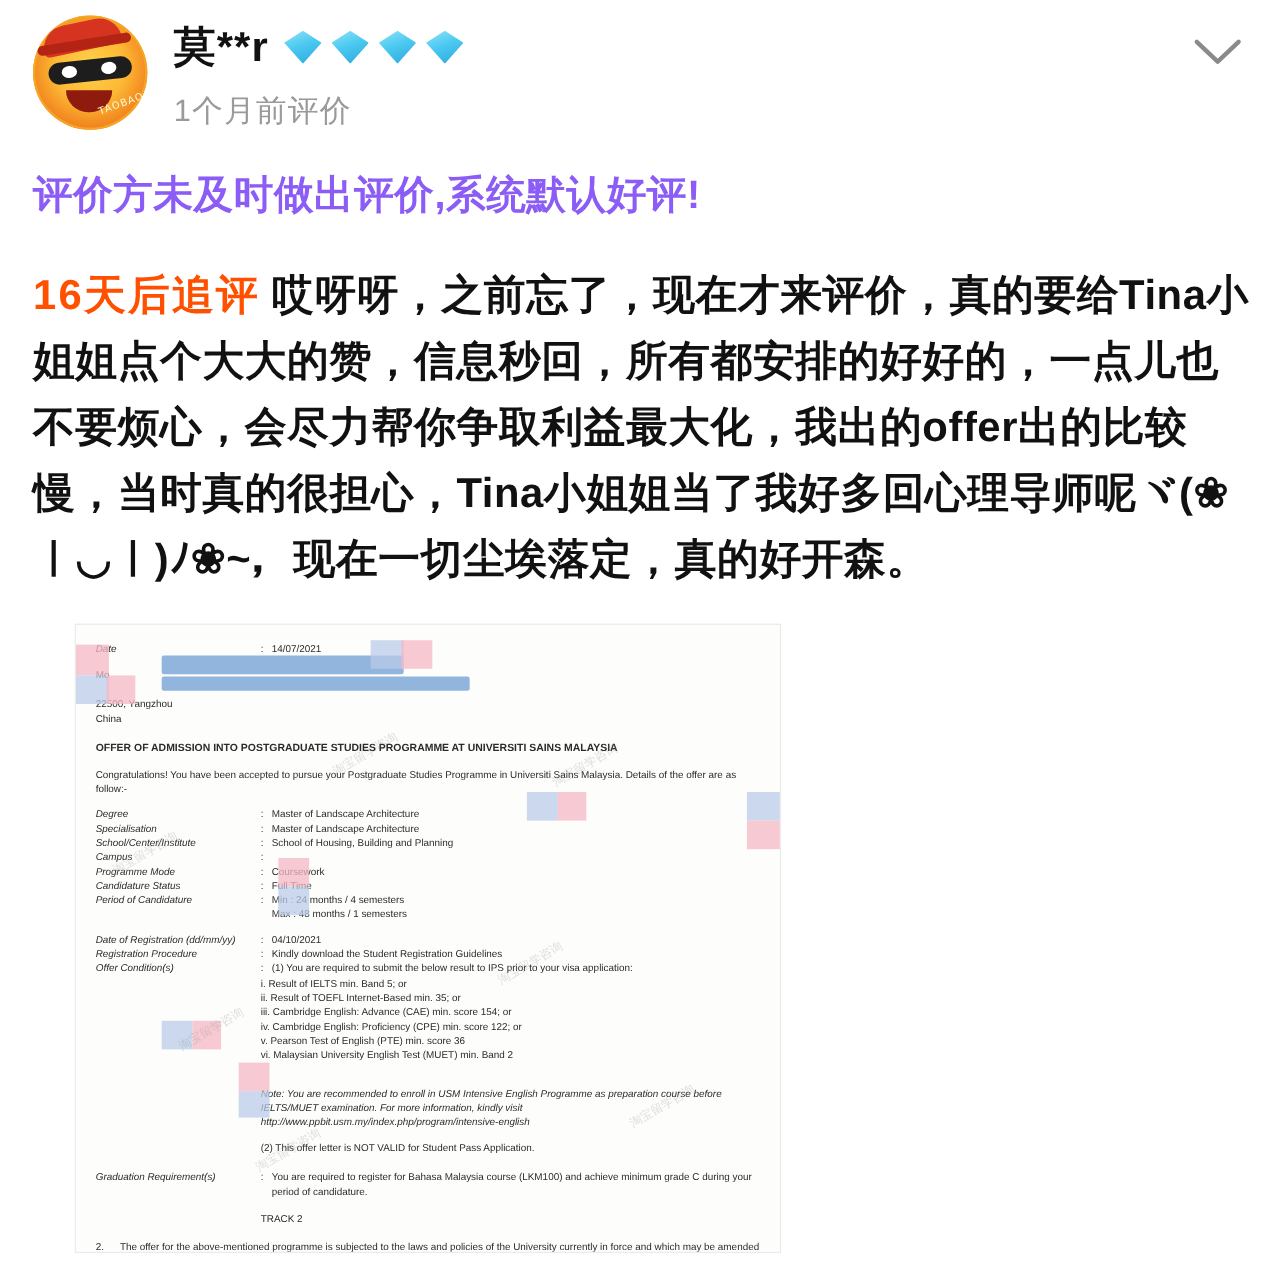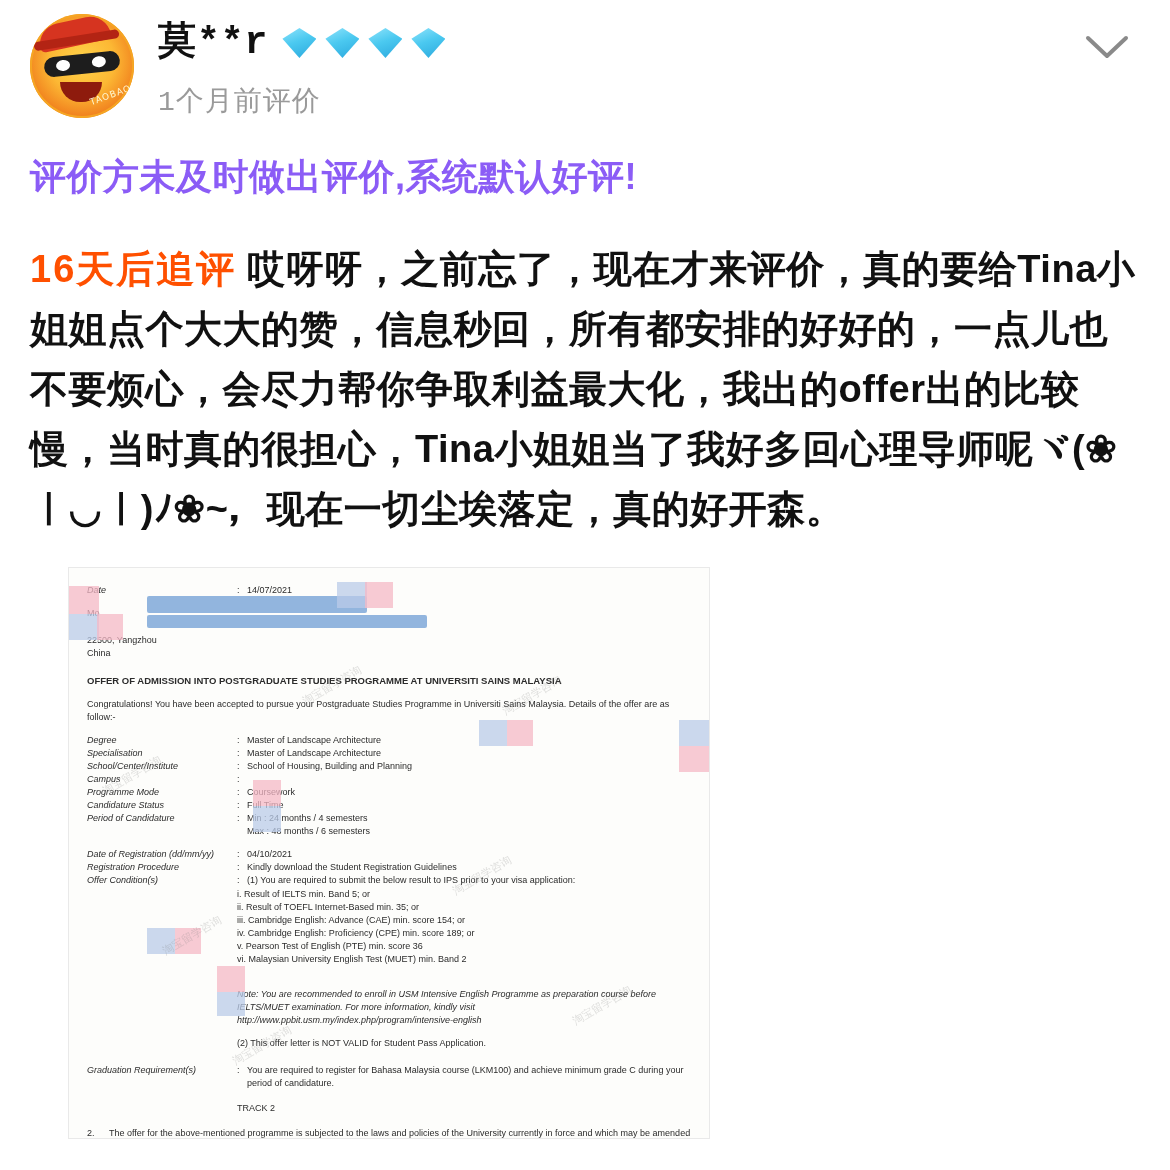--- a/index.html
+++ b/index.html
@@ -94,21 +94,20 @@
     font-size: 9px;
     color: #fff7d0;
     transform: rotate(-20deg);
     letter-spacing: 1px;
     font-family: "DejaVu Sans", sans-serif;
   }
   .head-text {
     margin-left: 24px;
     flex: 1 1 auto;
     min-width: 0;
-    font-family: Liberation Mono, monospace;
   }
   .name-row {
     display: flex;
     align-items: center;
     gap: 14px;
     height: 58px;
   }
   .nickname {
     font-size: 38px;
     font-weight: bold;
@@ -319,21 +318,21 @@
             <div class="val">Full Time</div>
           </div>
           <div class="row">
             <div class="lbl">Period of Candidature</div>
             <div class="sep">:</div>
             <div class="val">Min : 24 months / 4 semesters</div>
           </div>
           <div class="row">
             <div class="lbl"></div>
             <div class="sep"></div>
-            <div class="val">Max : 48 months / 6 semesters</div>
+            <div class="val">Max : 48 months / 1 semesters</div>
           </div>
         </div>
 
         <div class="block">
           <div class="row">
             <div class="lbl">Date of Registration (dd/mm/yy)</div>
             <div class="sep">:</div>
             <div class="val">04/10/2021</div>
           </div>
           <div class="row">
@@ -345,21 +344,21 @@
             <div class="lbl">Offer Condition(s)</div>
             <div class="sep">:</div>
             <div class="val">(1) You are required to submit the below result to IPS prior to your visa application:</div>
           </div>
         </div>
 
         <div class="indent">
           <div>i. Result of IELTS min. Band 5; or</div>
           <div>ii. Result of TOEFL Internet-Based min. 35; or</div>
           <div>iii. Cambridge English: Advance (CAE) min. score 154; or</div>
-          <div>iv. Cambridge English: Proficiency (CPE) min. score 189; or</div>
+          <div>iv. Cambridge English: Proficiency (CPE) min. score 122; or</div>
           <div>v. Pearson Test of English (PTE) min. score 36</div>
           <div>vi. Malaysian University English Test (MUET) min. Band 2</div>
         </div>
 
         <div class="indent italic" style="margin-top:22px">Note: You are recommended to enroll in USM Intensive English Programme as preparation course before IELTS/MUET examination. For more information, kindly visit http://www.ppbit.usm.my/index.php/program/intensive-english</div>
         <div class="indent" style="margin-top:10px">(2) This offer letter is NOT VALID for Student Pass Application.</div>
 
         <div class="row" style="margin-top:14px">
           <div class="lbl">Graduation Requirement(s)</div>
           <div class="sep">:</div>

